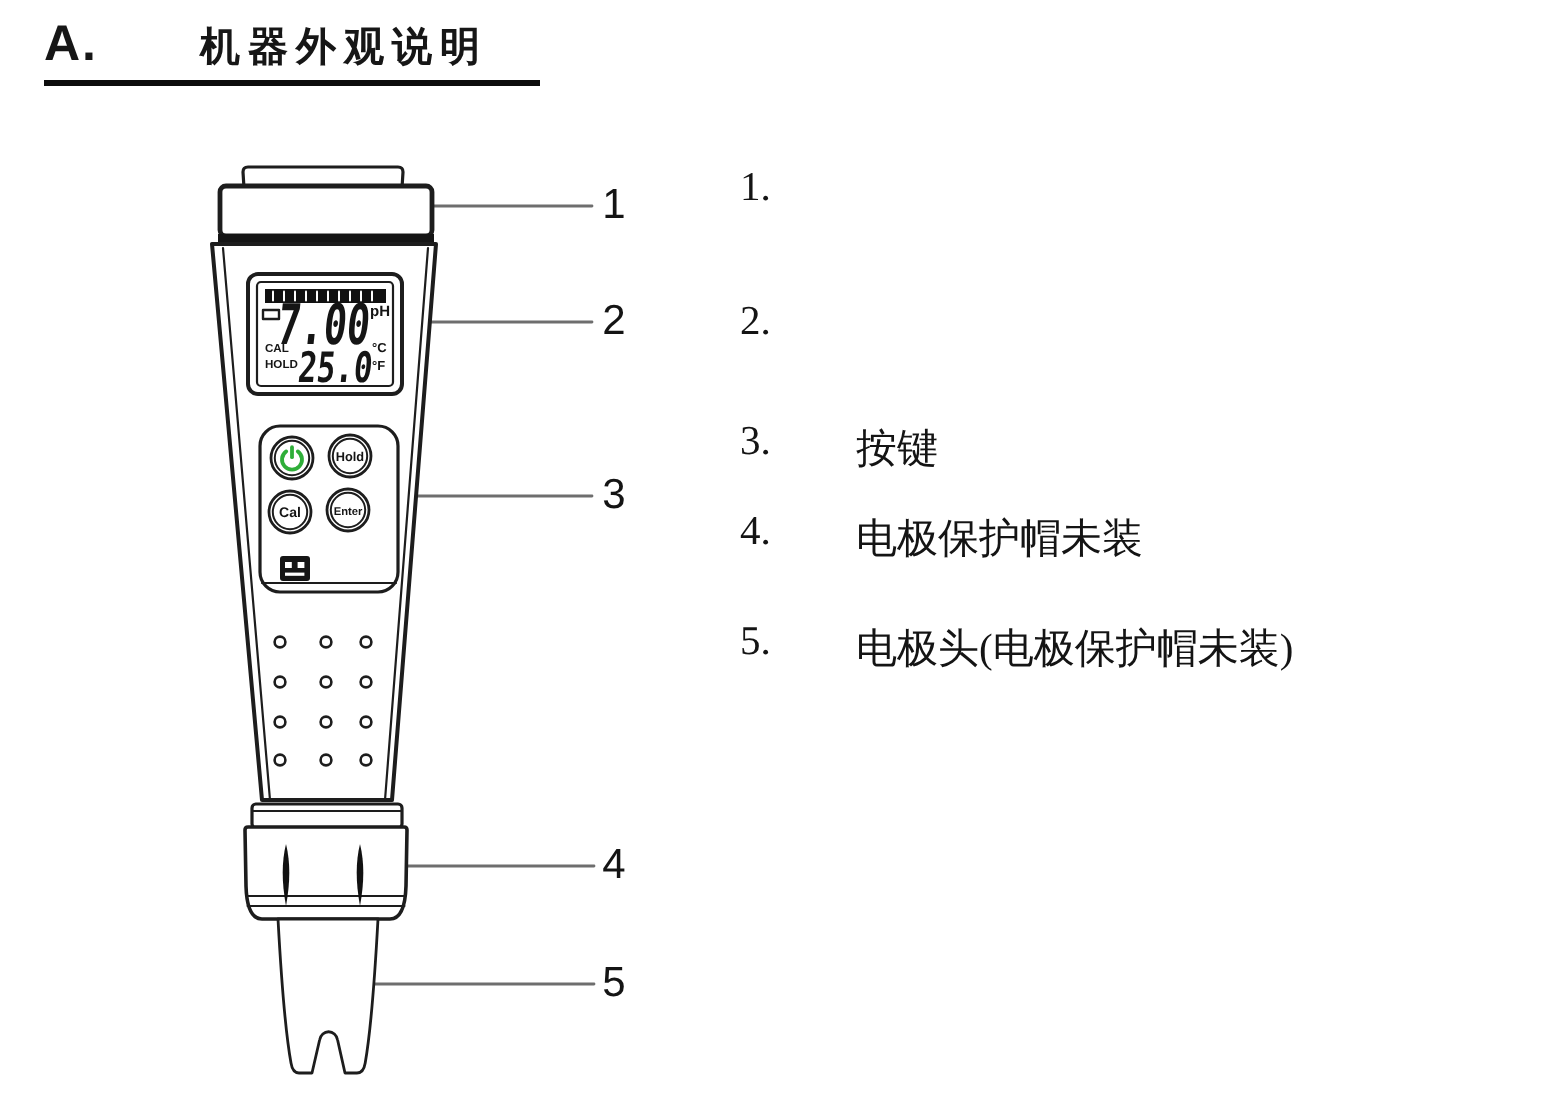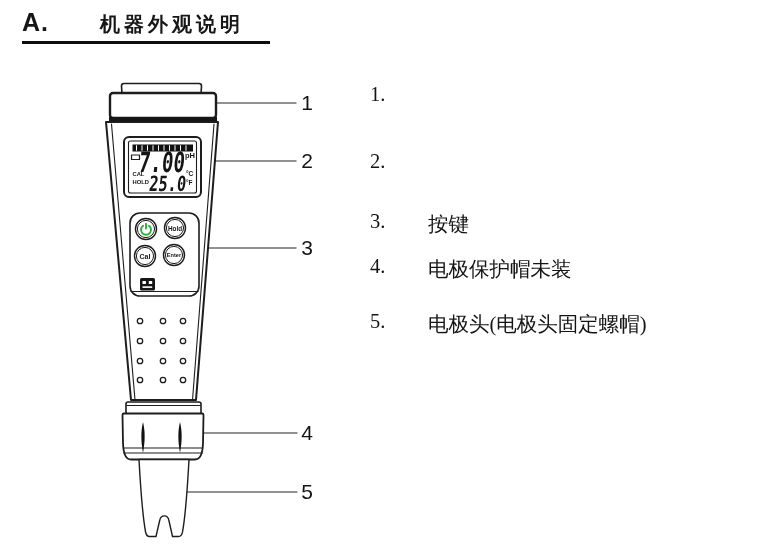--- a/index.html
+++ b/index.html
@@ -190,17 +190,17 @@
     <div class="part-row" id="row3">
       <span class="part-num">3.</span>
       <span class="part-label">按键</span>
     </div>
     <div class="part-row" id="row4">
       <span class="part-num">4.</span>
       <span class="part-label">电极保护帽未装</span>
     </div>
     <div class="part-row" id="row5">
       <span class="part-num">5.</span>
-      <span class="part-label">电极头(电极头固定螺帽)</span>
+      <span class="part-label">电极头(电极保护帽未装)</span>
     </div>
   </div>
 
 </div>
 
 </body></html>

